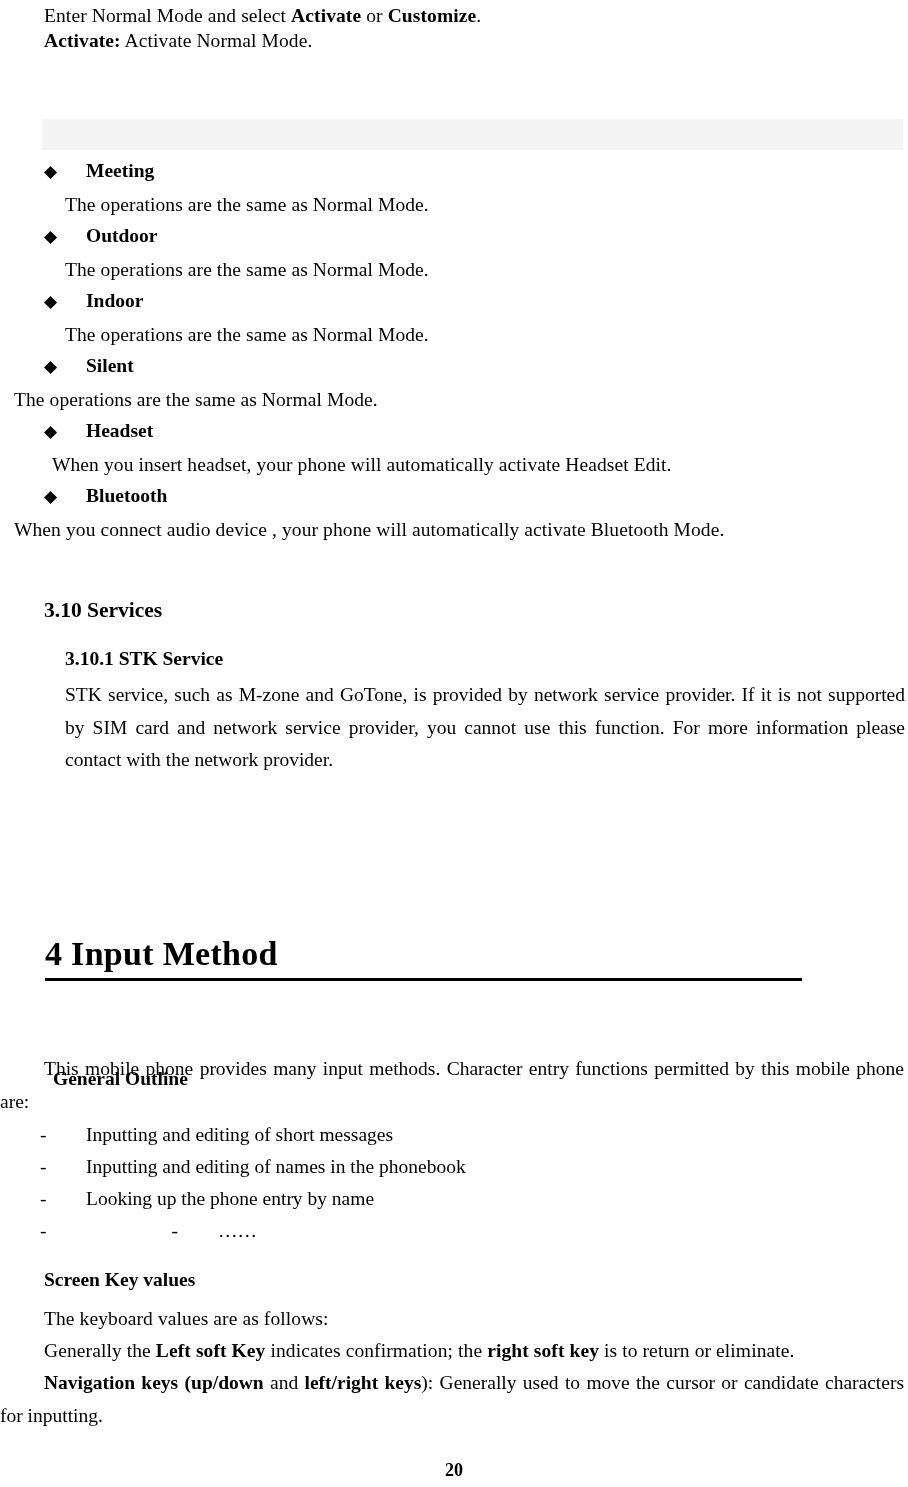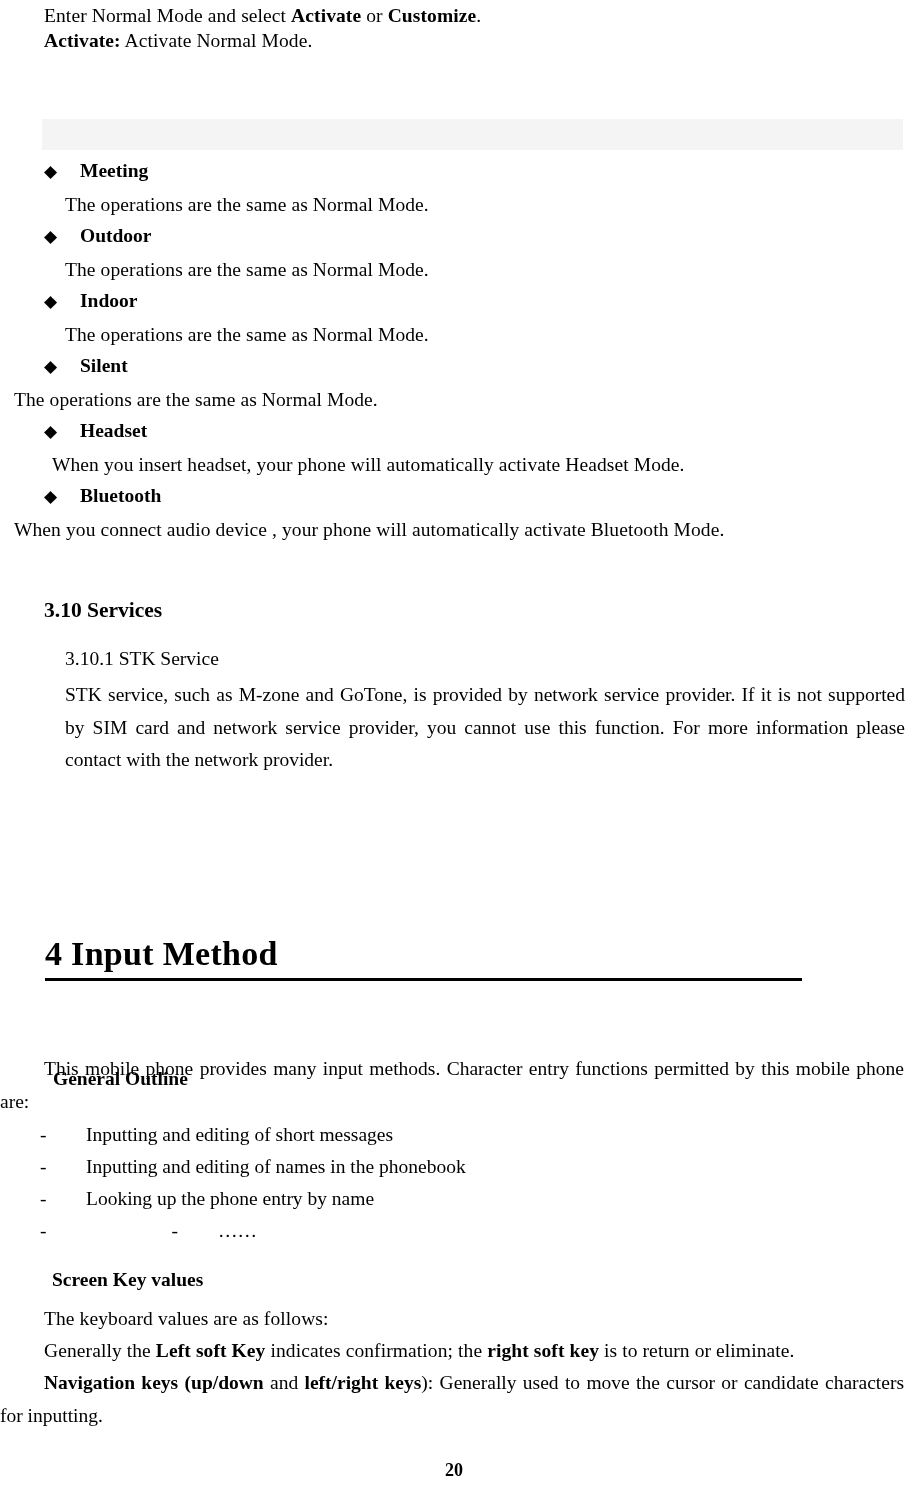--- a/index.html
+++ b/index.html
@@ -67,38 +67,38 @@
   .diamond {
     display: inline-block;
     width: 16px;
     font-size: 17px;
     line-height: 30px;
     vertical-align: baseline;
     font-family: "DejaVu Sans", sans-serif;
   }
   .bullet-label {
     display: inline-block;
-    margin-left: 20px;
+    margin-left: 26px;
     font-weight: bold;
     font-size: 19.5px;
   }
 
   
   .h-section {
     position: absolute;
     left: 44px;
     font-size: 21.5px;
     font-weight: bold;
     white-space: nowrap;
   }
   .h-sub {
     position: absolute;
     left: 65px;
     font-size: 19.5px;
-    font-weight: normal;
+    font-weight: bold;
     white-space: nowrap;
   }
   .h-chapter-wrap {
     position: absolute;
     left: 45px;
     top: 933px;
     width: 757px;
     border-bottom: 3px solid #000;
     padding-bottom: 3px;
   }
@@ -112,21 +112,21 @@
   .h-minor {
     position: absolute;
     left: 53px;
     font-size: 19.5px;
     font-weight: bold;
     white-space: nowrap;
     margin-top: 48px;
   }
   .h-minor-2 {
     position: absolute;
-    left: 52px;
+    left: 44px;
     font-size: 19.5px;
     font-weight: bold;
     white-space: nowrap;
   }
 
   
   .dash-row {
     position: absolute;
     left: 40px;
     font-size: 19.5px;
@@ -190,21 +190,21 @@
   <div class="line" style="left:65px; top:319px;">The operations are the same as Normal Mode.</div>
 
   <div class="bullet-row" style="top:351px;">
     <span class="diamond">◆</span><span class="bullet-label">Silent</span>
   </div>
   <div class="line" style="left:14px; top:384px;">The operations are the same as Normal Mode.</div>
 
   <div class="bullet-row" style="top:416px;">
     <span class="diamond">◆</span><span class="bullet-label">Headset</span>
   </div>
-  <div class="line" style="left:52px; top:449px;">When you insert headset, your phone will automatically activate Headset Mode.</div>
+  <div class="line" style="left:52px; top:449px;">When you insert headset, your phone will automatically activate Headset Edit.</div>
 
   <div class="bullet-row" style="top:481px;">
     <span class="diamond">◆</span><span class="bullet-label">Bluetooth</span>
   </div>
   <div class="line" style="left:14px; top:514px;">When you connect audio device , your phone will automatically activate Bluetooth Mode.</div>
 
   <div class="h-section" style="top:598px;">3.10 Services</div>
 
   <div class="h-sub" style="top:648px;">3.10.1 STK Service</div>
 

